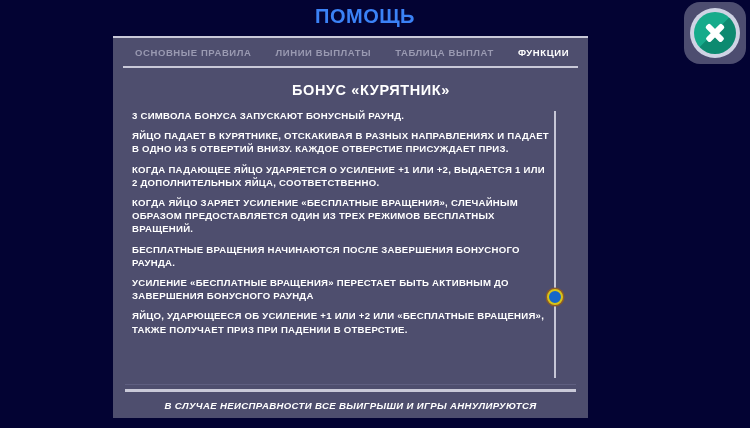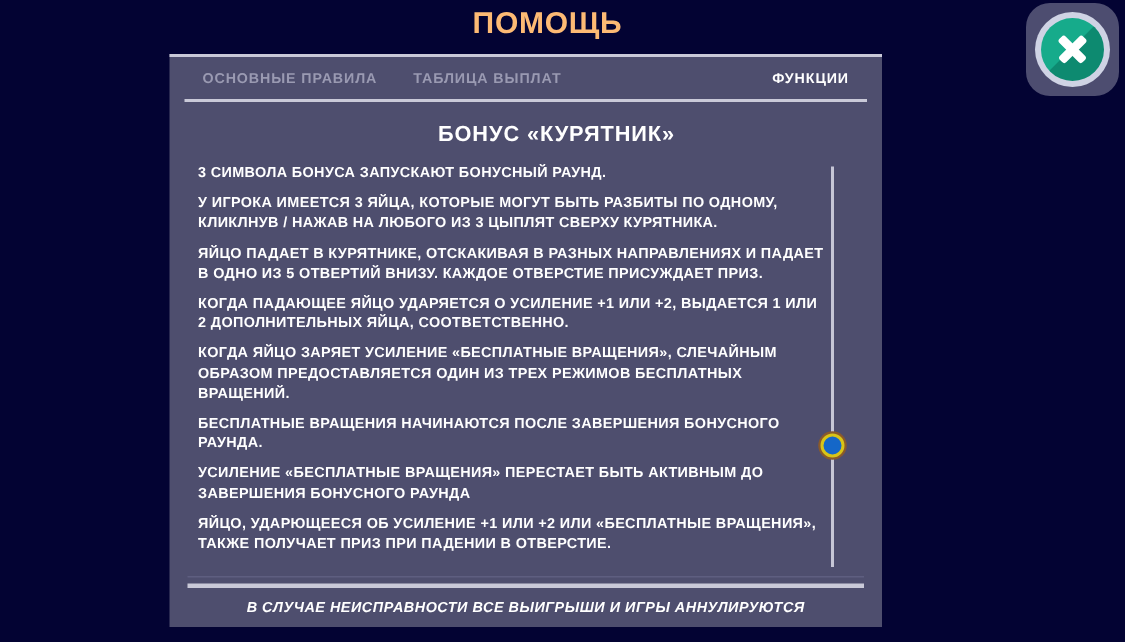--- a/index.html
+++ b/index.html
@@ -17,21 +17,21 @@
     -webkit-font-smoothing: antialiased;
   }
 
   
   #page-title {
     position: absolute;
     top: 2px;
     left: 0;
     width: 730px;
     text-align: center;
-    color: #fdba74;
+    color: #3b82f6;
     font-size: 20px;
     font-weight: bold;
     letter-spacing: 0.5px;
     line-height: 28px;
   }
 
   
   #close-button {
     position: absolute;
     top: 2px;
@@ -238,33 +238,33 @@
     </div>
   </div>
 </div>
 
 <div id="help-panel">
 
   <div class="rule-top"></div>
 
   <div id="tab-bar">
     <div class="tab">ОСНОВНЫЕ ПРАВИЛА</div>
+    <div class="tab">ЛИНИИ ВЫПЛАТЫ</div>
     <div class="tab">ТАБЛИЦА ВЫПЛАТ</div>
     <div id="tab-spacer"></div>
     <div class="tab active">ФУНКЦИИ</div>
   </div>
 
   <div class="rule-under-tabs"></div>
 
   <div id="section-title">БОНУС «КУРЯТНИК»</div>
 
   <div id="content-area">
     <div id="content-text">
       <p class="para">3 СИМВОЛА БОНУСА ЗАПУСКАЮТ БОНУСНЫЙ РАУНД.</p>
-      <p class="para">У ИГРОКА ИМЕЕТСЯ 3 ЯЙЦА, КОТОРЫЕ МОГУТ БЫТЬ РАЗБИТЫ ПО ОДНОМУ, КЛИКЛНУВ / НАЖАВ НА ЛЮБОГО ИЗ 3 ЦЫПЛЯТ СВЕРХУ КУРЯТНИКА.</p>
       <p class="para">ЯЙЦО ПАДАЕТ В КУРЯТНИКЕ, ОТСКАКИВАЯ В РАЗНЫХ НАПРАВЛЕНИЯХ И ПАДАЕТ В ОДНО ИЗ 5 ОТВЕРТИЙ ВНИЗУ. КАЖДОЕ ОТВЕРСТИЕ ПРИСУЖДАЕТ ПРИЗ.</p>
       <p class="para">КОГДА ПАДАЮЩЕЕ ЯЙЦО УДАРЯЕТСЯ О УСИЛЕНИЕ +1 ИЛИ +2, ВЫДАЕТСЯ 1 ИЛИ 2 ДОПОЛНИТЕЛЬНЫХ ЯЙЦА, СООТВЕТСТВЕННО.</p>
       <p class="para">КОГДА ЯЙЦО ЗАРЯЕТ УСИЛЕНИЕ «БЕСПЛАТНЫЕ ВРАЩЕНИЯ», СЛЕЧАЙНЫМ ОБРАЗОМ ПРЕДОСТАВЛЯЕТСЯ ОДИН ИЗ ТРЕХ РЕЖИМОВ БЕСПЛАТНЫХ ВРАЩЕНИЙ.</p>
       <p class="para">БЕСПЛАТНЫЕ ВРАЩЕНИЯ НАЧИНАЮТСЯ ПОСЛЕ ЗАВЕРШЕНИЯ БОНУСНОГО РАУНДА.</p>
       <p class="para">УСИЛЕНИЕ «БЕСПЛАТНЫЕ ВРАЩЕНИЯ» ПЕРЕСТАЕТ БЫТЬ АКТИВНЫМ ДО ЗАВЕРШЕНИЯ БОНУСНОГО РАУНДА</p>
       <p class="para">ЯЙЦО, УДАРЮЩЕЕСЯ ОБ УСИЛЕНИЕ +1 ИЛИ +2 ИЛИ «БЕСПЛАТНЫЕ ВРАЩЕНИЯ», ТАКЖЕ ПОЛУЧАЕТ ПРИЗ ПРИ ПАДЕНИИ В ОТВЕРСТИЕ.</p>
     </div>
 
     <div id="scrollbar">
       <div id="scrollbar-track"></div>

